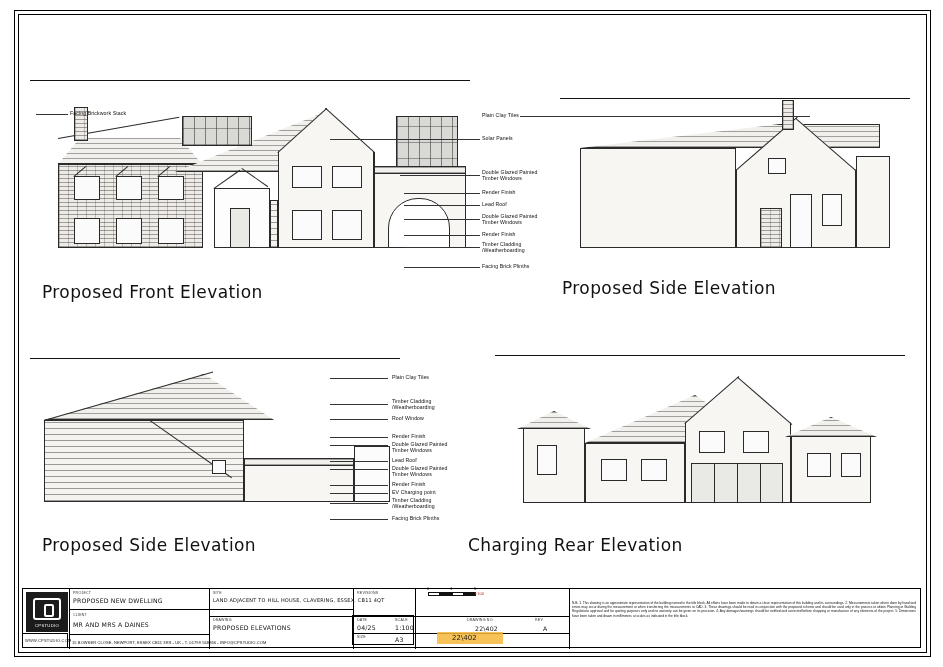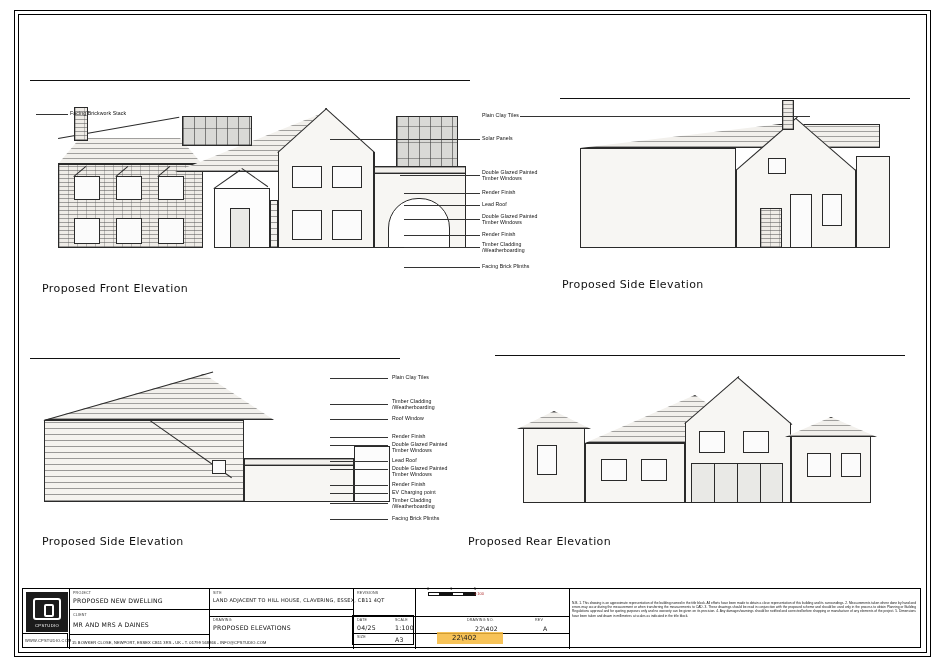--- a/index.html
+++ b/index.html
@@ -29,21 +29,21 @@
   .glass-d{background:#e9e9e6;}
   .panel{background:
       repeating-linear-gradient(90deg,rgba(60,60,60,.6) 0 1px,transparent 1px 11px),
       repeating-linear-gradient(0deg,rgba(60,60,60,.45) 0 1px,transparent 1px 16px),
       #d9d9d6;}
   .ground{height:1px;background:#111;}
 
   
   .lbl{position:absolute;font-size:5.2px;line-height:6.4px;letter-spacing:.1px;color:#111;white-space:nowrap;}
   .leader{position:absolute;height:1px;background:#333;}
-  .title{position:absolute;font-size:11px;letter-spacing:.4px;color:#111;font-family:"DejaVu Sans",sans-serif;}
+  .title{position:absolute;font-size:17px;letter-spacing:.4px;color:#111;font-family:"DejaVu Sans",sans-serif;}
 
   
   .tb{position:absolute;left:22px;top:588px;width:899px;height:60px;border:1px solid #000;box-sizing:border-box;}
   .tb .cap{position:absolute;font-size:3.6px;color:#333;letter-spacing:.2px;}
   .tb .val{position:absolute;font-size:6.2px;color:#111;letter-spacing:.2px;font-family:"DejaVu Sans",sans-serif;}
   .tb .val.sm{font-size:5px;}
   .logo{position:absolute;left:26px;top:592px;width:42px;height:40px;background:#1b1b1b;color:#fff;}
   .logo .mark{position:absolute;left:7px;top:6px;width:28px;height:22px;border:2px solid #fff;border-radius:3px;box-sizing:border-box;}
   .logo .mark:after{content:"";position:absolute;left:9px;top:4px;width:10px;height:13px;border:2px solid #fff;border-radius:2px;box-sizing:border-box;}
   .logo .nm{position:absolute;left:0;top:31px;width:42px;text-align:center;font-size:4.2px;letter-spacing:.3px;}
@@ -240,21 +240,21 @@
 
   <div class="leader" style="left:330px;top:493px;width:58px;"></div>
   <div class="lbl" style="left:392px;top:489px;">EV Charging point</div>
 
   <div class="leader" style="left:330px;top:503px;width:58px;"></div>
   <div class="lbl" style="left:392px;top:497px;">Timber Cladding<br>/Weatherboarding</div>
 
   <div class="leader" style="left:330px;top:519px;width:58px;"></div>
   <div class="lbl" style="left:392px;top:515px;">Facing Brick Plinths</div>
 
-  <div class="title" style="left:468px;top:535px;">Proposed Rear Elevation</div>
+  <div class="title" style="left:468px;top:535px;">Charging Rear Elevation</div>
 
   <div class="tb">
 
     <div class="ln vl" style="left:46px;top:0;height:60px;background:#000;"></div>
     <div class="ln vl" style="left:186px;top:0;height:60px;background:#000;"></div>
     <div class="ln vl" style="left:330px;top:0;height:60px;background:#000;"></div>
     <div class="ln vl" style="left:392px;top:0;height:60px;background:#000;"></div>
     <div class="ln vl" style="left:546px;top:0;height:60px;background:#000;"></div>
 
     <div class="ln hl" style="left:46px;top:20px;width:284px;background:#000;"></div>

